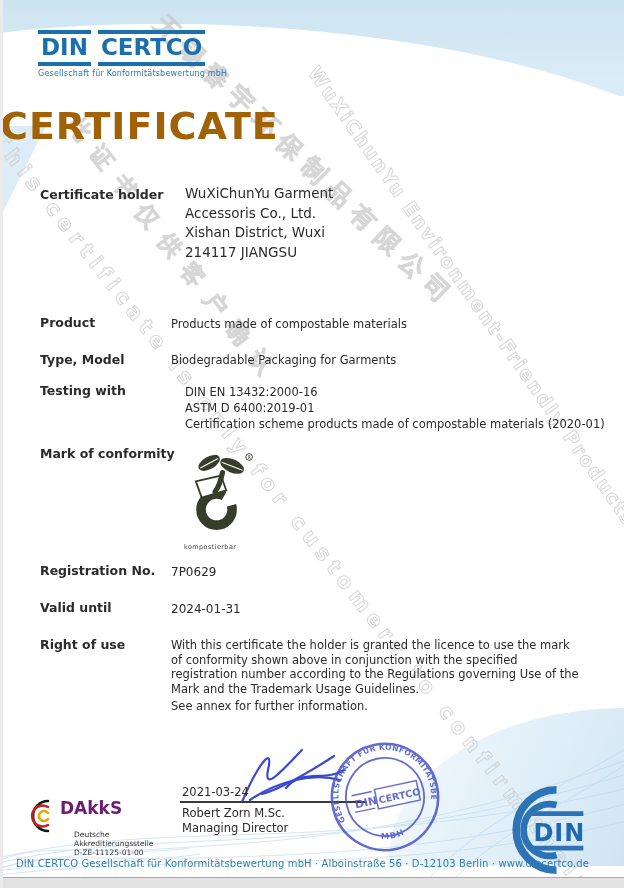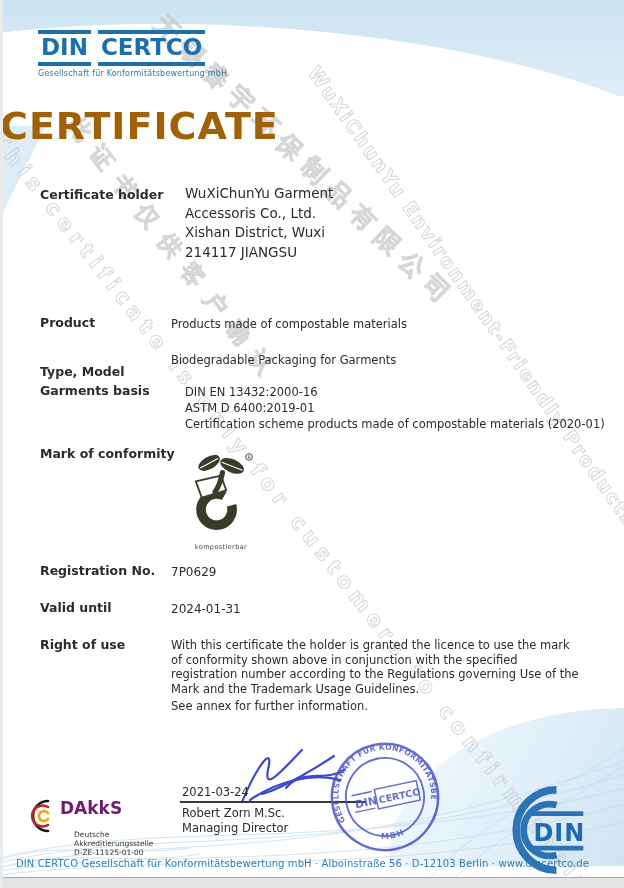--- a/index.html
+++ b/index.html
@@ -31,21 +31,21 @@
 
   .title{left:0;top:104px;width:600px;text-align:left;font-size:38px;font-weight:bold;
          letter-spacing:1px;color:#a16207;}
 
   .label{left:40px;font-weight:bold;font-size:12.5px;}
   .val{left:171px;font-size:11.5px;}
   .holder-lines span{display:block;font-weight:normal;font-size:13.5px;line-height:19.5px;}
   .testing-lines span{display:block;font-size:11.5px;line-height:16px;}
   .para{width:408px;line-height:14.5px;}
 
-  .mark-caption{left:184px;top:543px;width:74px;text-align:center;font-size:6.5px;color:#444;letter-spacing:.4px;}
+  .mark-caption{left:184px;top:543px;width:74px;font-size:6.5px;color:#444;letter-spacing:.4px;}
 
   .sig-date{left:182px;top:785px;font-size:11.5px;}
   .sig-line{left:180px;top:801px;width:186px;height:2px;background:#3a3a3a;}
   .sig-name{left:182px;top:806px;font-size:11.5px;}
   .sig-role{left:182px;top:821px;font-size:11.5px;}
 
   .dakks{left:28px;top:798px;}
   .dakks-row{display:flex;align-items:flex-start;}
   .dakks-name{font-weight:bold;font-size:17px;color:#701a75;margin-left:2px;}
   .dakks-sub{margin-left:46px;margin-top:-4px;font-size:7.5px;line-height:9px;color:#333;}
@@ -105,24 +105,24 @@
   <div class="abs holder-lines" style="left:185px;top:184px;">
     <span>WuXiChunYu Garment</span>
     <span>Accessoris Co., Ltd.</span>
     <span>Xishan District, Wuxi</span>
     <span>214117 JIANGSU</span>
   </div>
 
   <div class="abs label" style="top:315px;">Product</div>
   <div class="abs val" style="top:317px;">Products made of compostable materials</div>
 
-  <div class="abs label" style="top:364px;">Type, Model</div>
+  <div class="abs label" style="top:352px;">Type, Model</div>
   <div class="abs val" style="top:353px;">Biodegradable Packaging for Garments</div>
 
-  <div class="abs label" style="top:383px;">Garments basis</div>
+  <div class="abs label" style="top:383px;">Testing with</div>
   <div class="abs testing-lines" style="left:185px;top:384px;">
     <span>DIN EN 13432:2000-16</span>
     <span>ASTM D 6400:2019-01</span>
     <span>Certification scheme products made of compostable materials (2020-01)</span>
   </div>
 
   <div class="abs label" style="top:446px;">Mark of conformity</div>
   <svg class="abs" style="left:184px;top:450px;" width="74" height="88" viewBox="0 0 100 118">
     <g>
 

